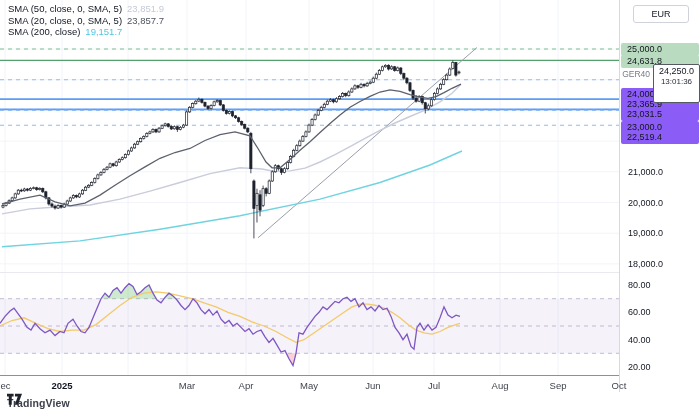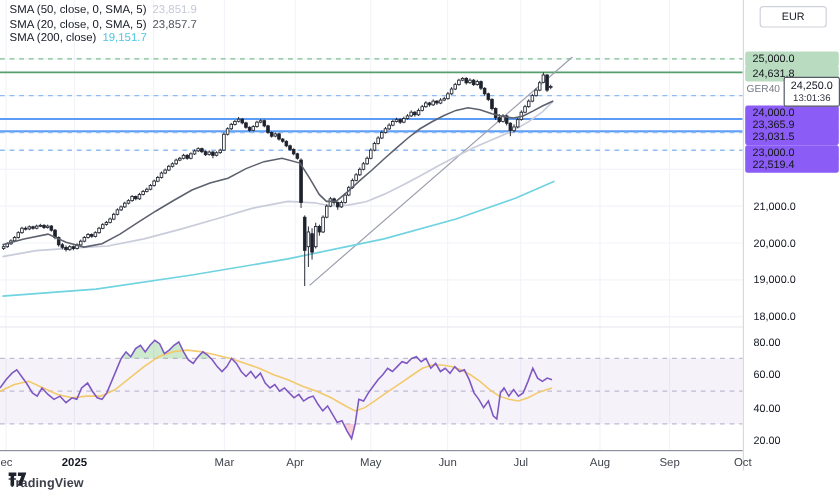--- a/index.html
+++ b/index.html
@@ -22,21 +22,21 @@
   #price-axis{position:absolute;left:619px;top:0;width:81px;height:392px;
               border-left:1px solid #d6d9e0;background:#fff;z-index:4}
   .ptick{position:absolute;left:8px;font-size:9px;color:#131722;height:12px;line-height:12px;white-space:nowrap}
   .plabel{position:absolute;left:1px;width:72px;font-size:9px;height:13px;line-height:13px;
           padding-left:6px;color:#14161c;border-radius:2px;white-space:nowrap}
   .green{background:#b9dcc1}
   .blue{background:#8b5cf6}
   #cur-box{position:absolute;left:33px;top:64px;width:45px;border:1px solid #555a64;
            background:#fff;border-radius:2px;text-align:center;z-index:5}
   #cur-price{font-size:9px;line-height:11px;color:#131722;margin-top:1px}
-  #cur-count{font-size:8px;line-height:9px;color:#2a2e39;padding-bottom:2px}
+  #cur-count{font-size:8px;line-height:9px;color:#2a2e39;padding-bottom:16px}
   #ger40{position:absolute;left:0;top:69px;width:30px;text-align:right;font-size:8.5px;color:#787b86}
   #eur-btn{position:absolute;left:13px;top:5px;width:54px;height:16px;border:1px solid #cfd2da;
            border-radius:3px;font-size:9px;line-height:16px;text-align:center;color:#131722;cursor:pointer}
   #sep-pane{position:absolute;left:0;top:272px;width:619px;height:1px;background:#e8eaf0;z-index:2}
   #sep-bottom{position:absolute;left:0;top:375px;width:700px;height:1px;background:#8d909b;z-index:4}
   #time-axis{position:absolute;left:0;top:376px;width:700px;height:16px;overflow:hidden;z-index:4}
   .tlabel{position:absolute;top:4px;width:36px;margin-left:-18px;text-align:center;
           font-size:9.5px;color:#40444d;white-space:nowrap}
   .tbold{font-weight:bold;color:#131722}
   #footer{position:absolute;left:7px;top:393px;height:20px;display:flex;align-items:center;gap:4px;z-index:5;cursor:pointer}

